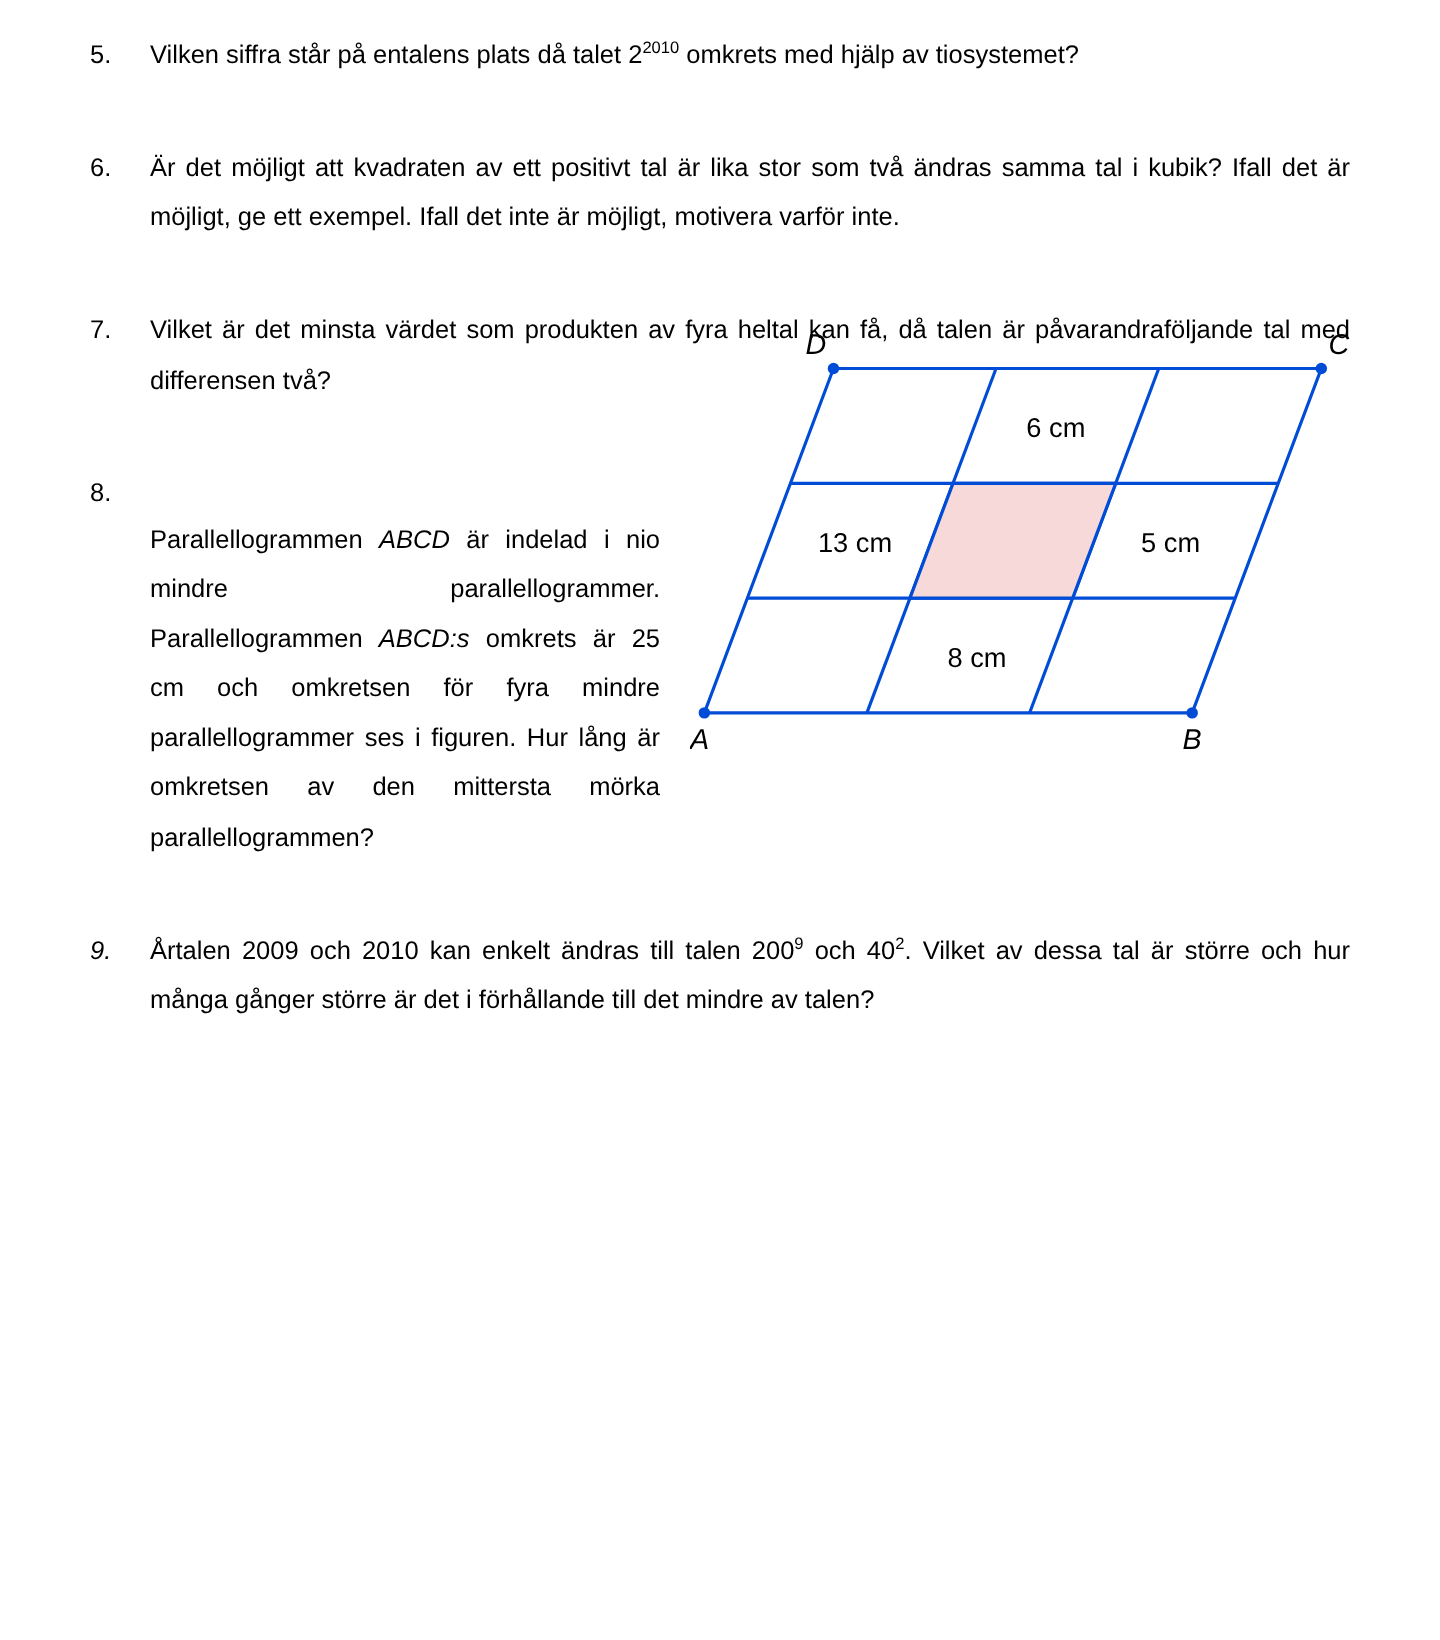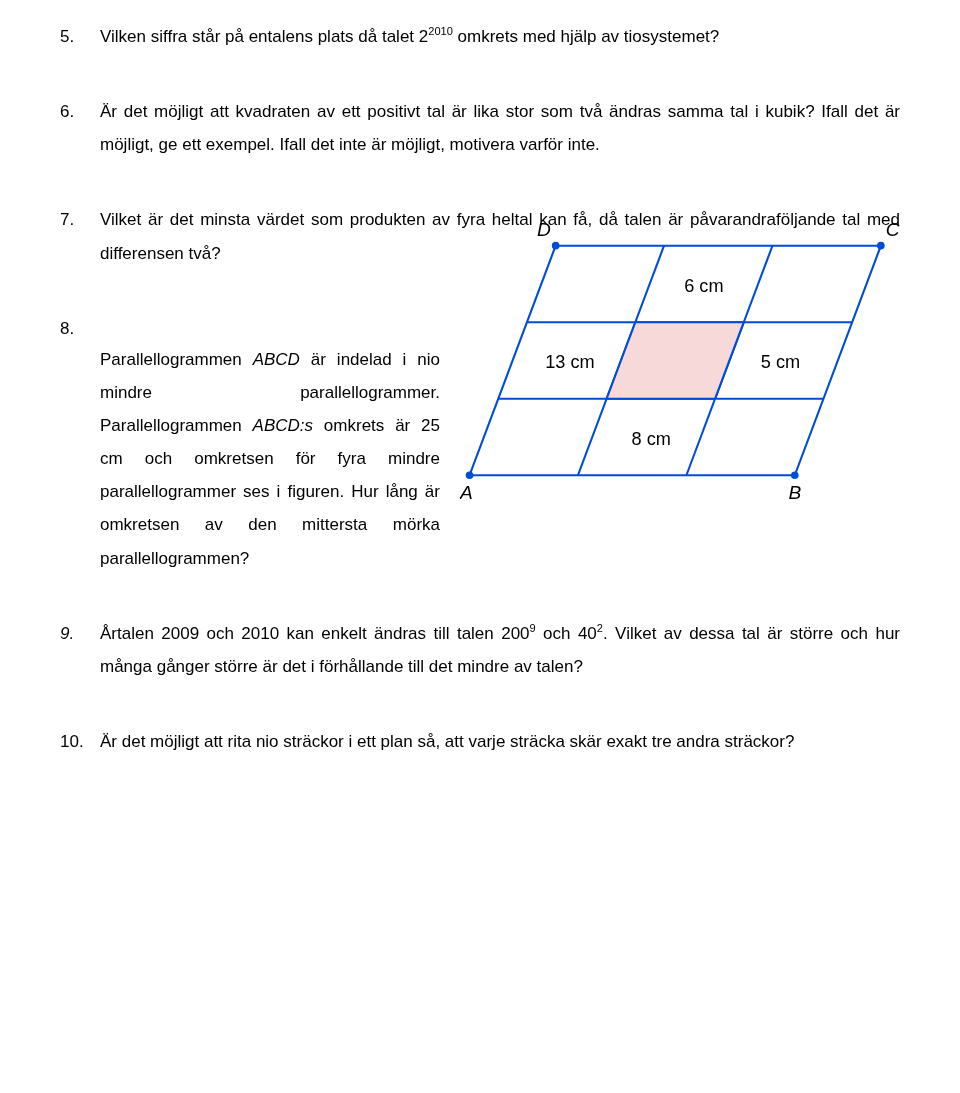--- a/index.html
+++ b/index.html
@@ -127,18 +127,14 @@
     </div>
   </div>
 
   <div class="problem" style="margin-top:30px;">
     <div class="num italic">9.</div>
     <div class="body">
       <span>Årtalen 2009 och 2010 kan enkelt ändras till talen 200</span><sup>9</sup><span> och 40</span><sup>2</sup><span>. Vilket av dessa tal är större och hur många gånger större är det i förhållande till det mindre av talen?</span>
     </div>
   </div>
 
-  <div class="problem">
-    <div class="num">10.</div>
-    <div class="body">Är det möjligt att rita nio sträckor i ett plan så, att varje sträcka skär exakt tre andra sträckor?</div>
-  </div>
 
 </div>
 
 </body></html>

